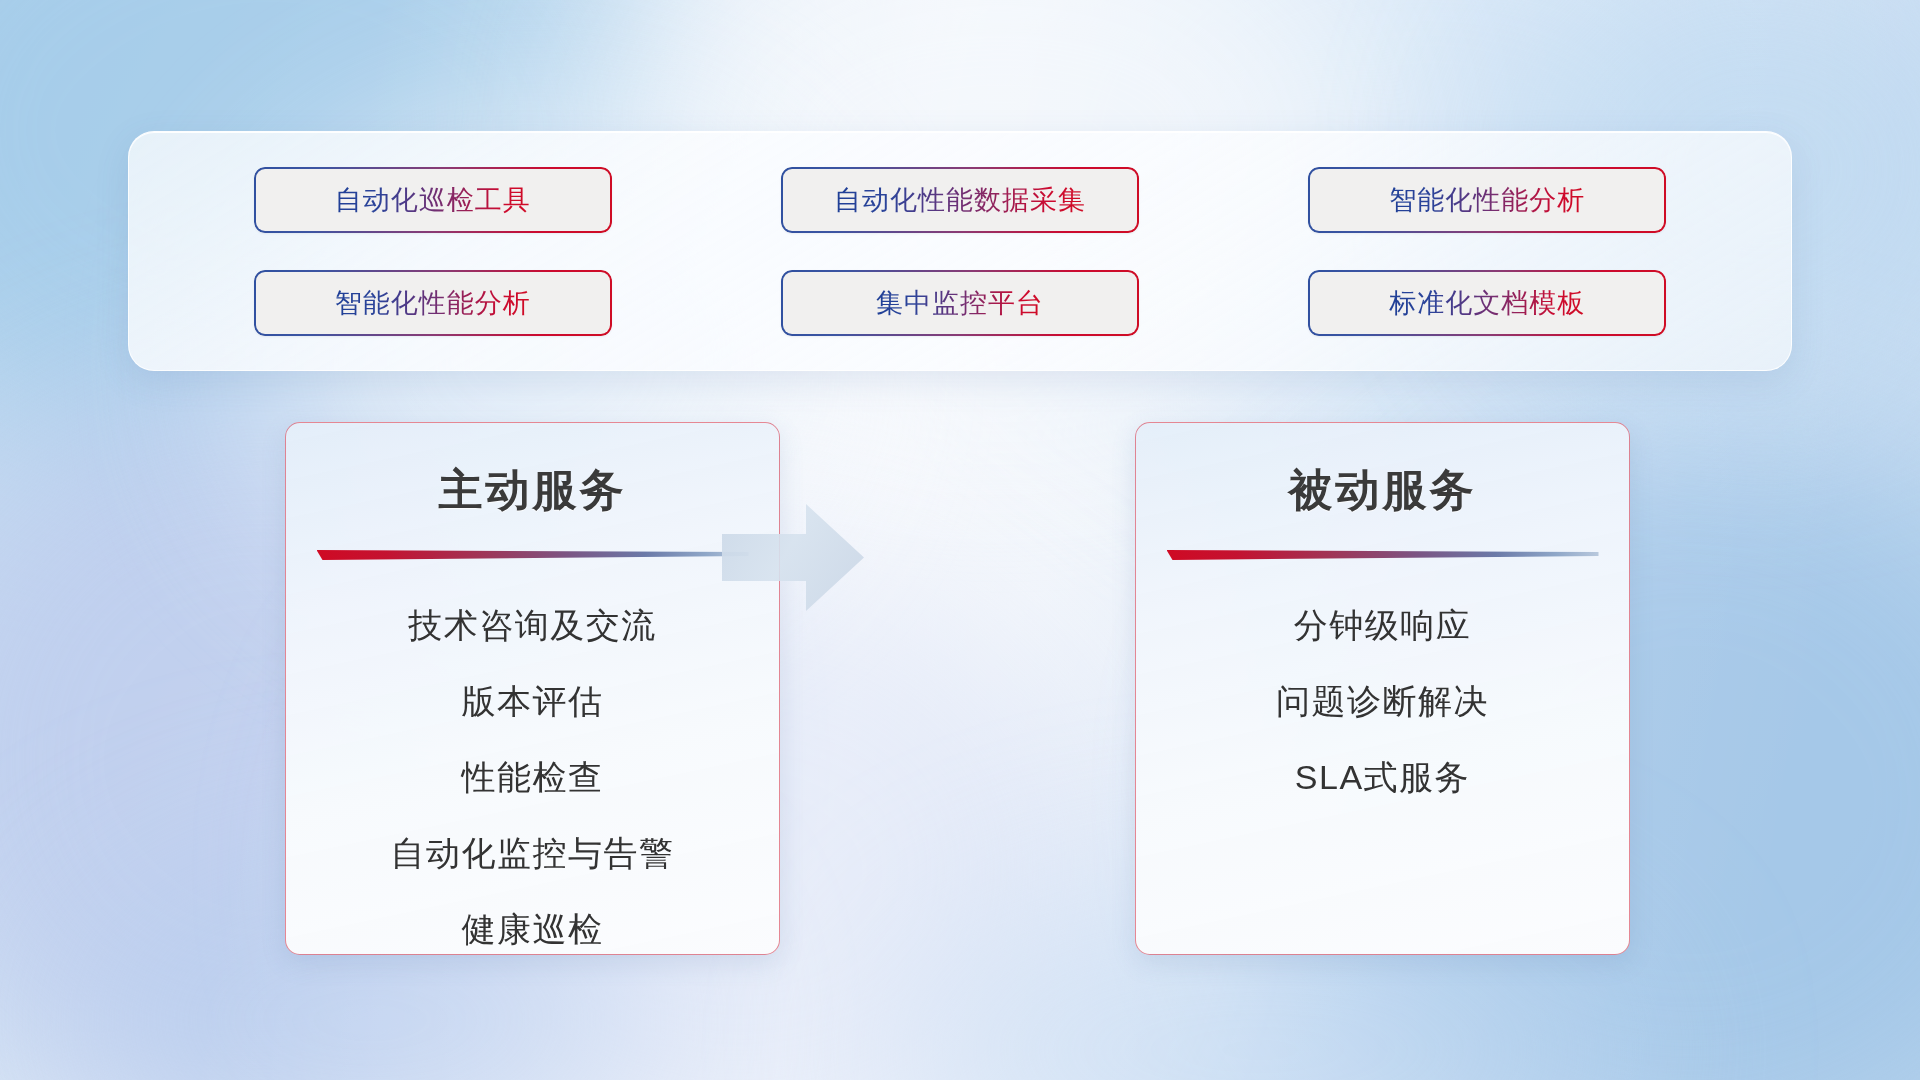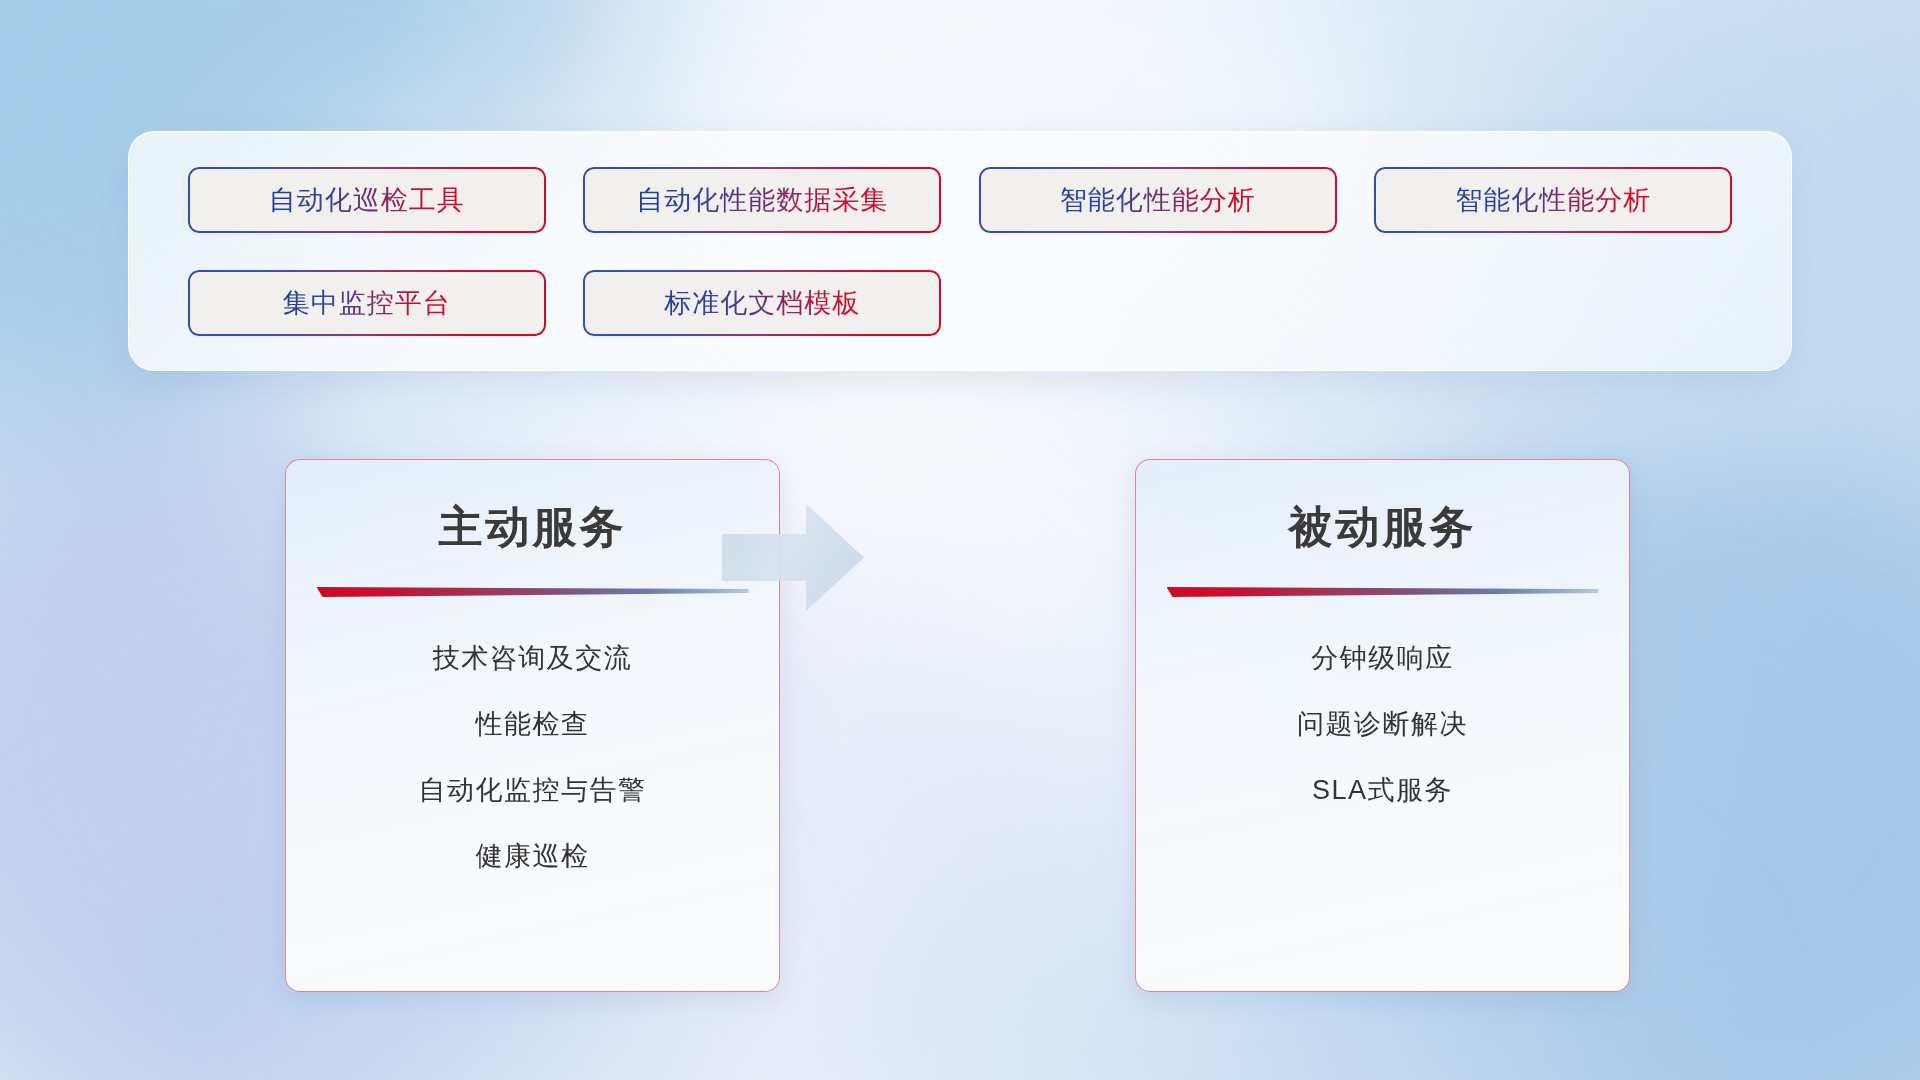--- a/index.html
+++ b/index.html
@@ -45,21 +45,21 @@
   #top-panel {
     position:absolute; left:128px; top:131px; width:1664px; height:240px;
     border-radius:26px;
     background:linear-gradient(150deg, rgba(255,255,255,.72) 0%, rgba(250,252,255,.86) 38%, rgba(255,255,255,.62) 100%);
     border:1px solid rgba(255,255,255,.85);
     box-shadow:0 10px 34px rgba(80,110,160,.13), inset 0 1px 0 rgba(255,255,255,.95);
   }
   .pill-grid {
     position:absolute; inset:0;
     display:grid;
-    grid-template-columns:repeat(4, 1fr);
+    grid-template-columns:repeat(3, 1fr);
     grid-template-rows:repeat(2, 1fr);
     align-items:center; justify-items:center;
     padding:22px 40px;
     row-gap:12px;
   }
   .pill {
     position:relative;
     width:358px; height:66px;
     display:flex; align-items:center; justify-content:center;
     border-radius:11px;
@@ -85,21 +85,20 @@
   }
 
   
   .card {
     position:absolute; top:422px; width:495px; height:533px;
     border-radius:15px;
     background:linear-gradient(168deg, rgba(228,238,249,.95) 0%, rgba(240,245,252,.97) 30%, rgba(247,250,253,.99) 62%, rgba(251,252,254,1) 100%);
     border:1px solid rgba(214,40,60,.55);
     box-shadow:0 8px 26px rgba(80,110,160,.14);
     overflow:hidden;
-    margin-top:37px;
   }
   #card-active  { left:285px; }
   #card-passive { left:1135px; }
   .card-title {
     margin-top:38px;
     text-align:center;
     font-size:44px; font-weight:700; color:#3a3a3a;
     letter-spacing:3px;
     text-shadow:0 1px 1px rgba(255,255,255,.8);
   }
@@ -110,21 +109,21 @@
   }
   .card-divider .bar {
     position:absolute; left:0; right:0; top:0;
     height:10px;
     background:linear-gradient(90deg,#cf0a24 0%, #c41230 16%, #a03456 38%, #7b5584 58%, #6b7aa8 76%, #8fa7c8 90%, #b9c9dd 100%);
     clip-path:polygon(0 0, 100% 2px, 100% 6px, 6px 100%);
   }
   .card-list { margin-top:28px; }
   .card-list-item {
     text-align:center;
-    font-size:27px; color:#333333; font-weight:400;
+    font-size:34px; color:#333333; font-weight:400;
     letter-spacing:1.5px;
     padding:15px 0;
   }
 
   
   #flow-arrow {
     position:absolute; left:718px; top:500px; width:150px; height:115px;
   }
   #flow-arrow svg { width:100%; height:100%; display:block; }
 </style>
@@ -169,20 +168,21 @@
   </div>
 </section>
 
 <section class="card" id="card-active">
   <h2 class="card-title">主动服务</h2>
   <div class="card-divider">
       <div class="bar"></div>
     </div>
   <div class="card-list">
     <div class="card-list-item">技术咨询及交流</div>
+    <div class="card-list-item">版本评估</div>
     <div class="card-list-item">性能检查</div>
     <div class="card-list-item">自动化监控与告警</div>
     <div class="card-list-item">健康巡检</div>
   </div>
 </section>
 
 <div id="flow-arrow">
   <svg viewBox="0 0 150 115" xmlns="http://www.w3.org/2000/svg" aria-hidden="true">
     <defs>
       <linearGradient id="arrGrad" x1="0" y1="0" x2="1" y2="0.4">

